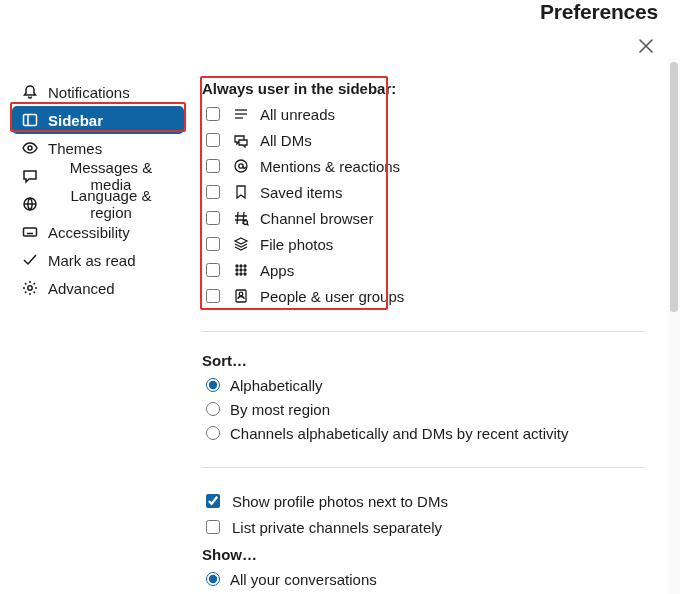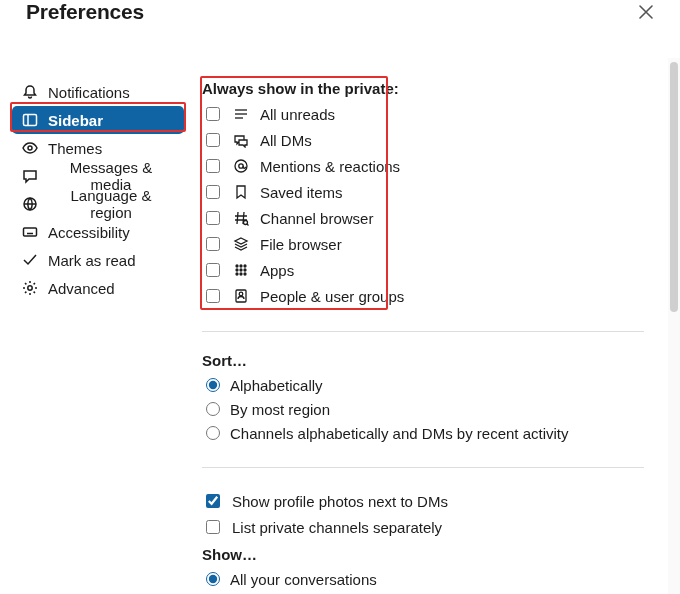--- a/index.html
+++ b/index.html
@@ -1,18 +1,18 @@
 <!DOCTYPE html>
 <html><head>
 <meta charset="utf-8">
 <style>
   * { box-sizing: border-box; margin: 0; padding: 0; }
   html, body { width: 680px; height: 594px; font-family: -apple-system, BlinkMacSystemFont, "Segoe UI", Arial, sans-serif; background: #fff; color: #1d1c1d; overflow: hidden; }
   .window { width: 680px; height: 594px; position: relative; }
-  .header { height: 58px; padding: 0 22px 0 26px; display: flex; align-items: flex-start; justify-content: space-between; }
+  .header { height: 58px; padding: 0 22px 0 26px; display: flex; align-items: flex-end; justify-content: space-between; flex-direction: column; }
   .header h1 { font-size: 21px; font-weight: 800; letter-spacing: -0.2px; }
   .close { width: 24px; height: 24px; display: flex; align-items: center; justify-content: center; cursor: pointer; color: #555; }
   .close svg { width: 14px; height: 14px; }
   .body { display: flex; height: calc(594px - 58px); }
   .sidebar { width: 194px; padding-top: 20px; }
   .nav-item { height: 28px; display: flex; align-items: center; gap: 10px; padding: 0 10px; margin: 0 10px 0 12px; border-radius: 5px; font-size: 15px; color: #1d1c1d; cursor: pointer; text-align: center; }
   .nav-item.selected { background: #1164a3; color: #fff; font-weight: bold; }
   .nav-item .ic { width: 16px; height: 16px; display:flex; align-items:center; justify-content:center; }
   .nav-item .ic svg { width: 16px; height: 16px; stroke: currentColor; fill: none; stroke-width: 1.5; }
   .selected-frame { position: absolute; border: 2px solid #e0312f; border-radius: 2px; pointer-events: none; }
@@ -122,21 +122,21 @@
               <path d="M8 1 v2 M8 13 v2 M1 8 h2 M13 8 h2 M3 3 l1.4 1.4 M11.6 11.6 L13 13 M13 3 l-1.4 1.4 M4.4 11.6 L3 13"></path>
             </svg>
           </span>
         <span>Advanced</span>
       </div>
     </div>
 
     <div class="content-wrap">
       <div class="content">
 
-        <div class="section-label">Always show in the private:</div>
+        <div class="section-label">Always user in the sidebar:</div>
 
         <div class="opt-row">
           <input type="checkbox" style="">
           <span class="oi">
               <svg viewBox="0 0 16 16">
                 <line x1="2" y1="4" x2="14" y2="4"></line>
                 <line x1="2" y1="8" x2="14" y2="8"></line>
                 <line x1="2" y1="12" x2="10" y2="12"></line>
               </svg>
             </span>
@@ -185,21 +185,21 @@
         </div>
         <div class="opt-row">
           <input type="checkbox" style="">
           <span class="oi">
               <svg viewBox="0 0 16 16">
                 <path d="M8 2 L14 5 L8 8 L2 5 Z"></path>
                 <path d="M2 8 L8 11 L14 8"></path>
                 <path d="M2 11 L8 14 L14 11"></path>
               </svg>
             </span>
-          <span>File browser</span>
+          <span>File photos</span>
         </div>
         <div class="opt-row">
           <input type="checkbox" style="">
           <span class="oi">
               <svg viewBox="0 0 16 16" stroke-width="2">
                 <circle cx="4" cy="4" r="1" fill="#1d1c1d"></circle>
                 <circle cx="8" cy="4" r="1" fill="#1d1c1d"></circle>
                 <circle cx="12" cy="4" r="1" fill="#1d1c1d"></circle>
                 <circle cx="4" cy="8" r="1" fill="#1d1c1d"></circle>
                 <circle cx="8" cy="8" r="1" fill="#1d1c1d"></circle>

